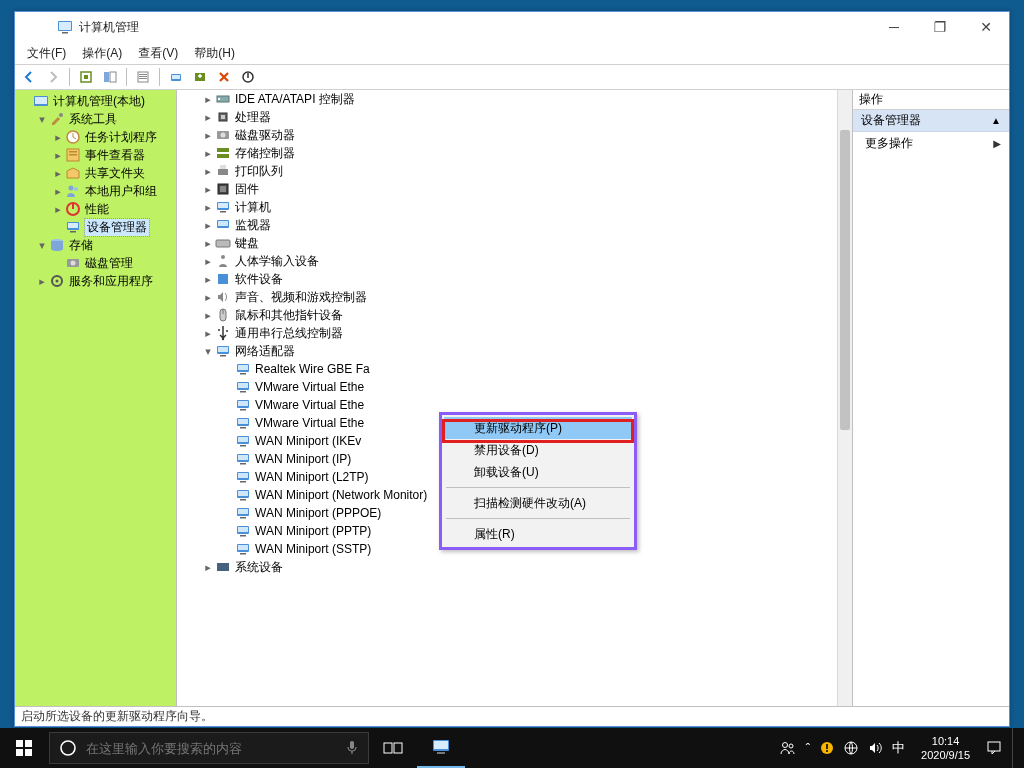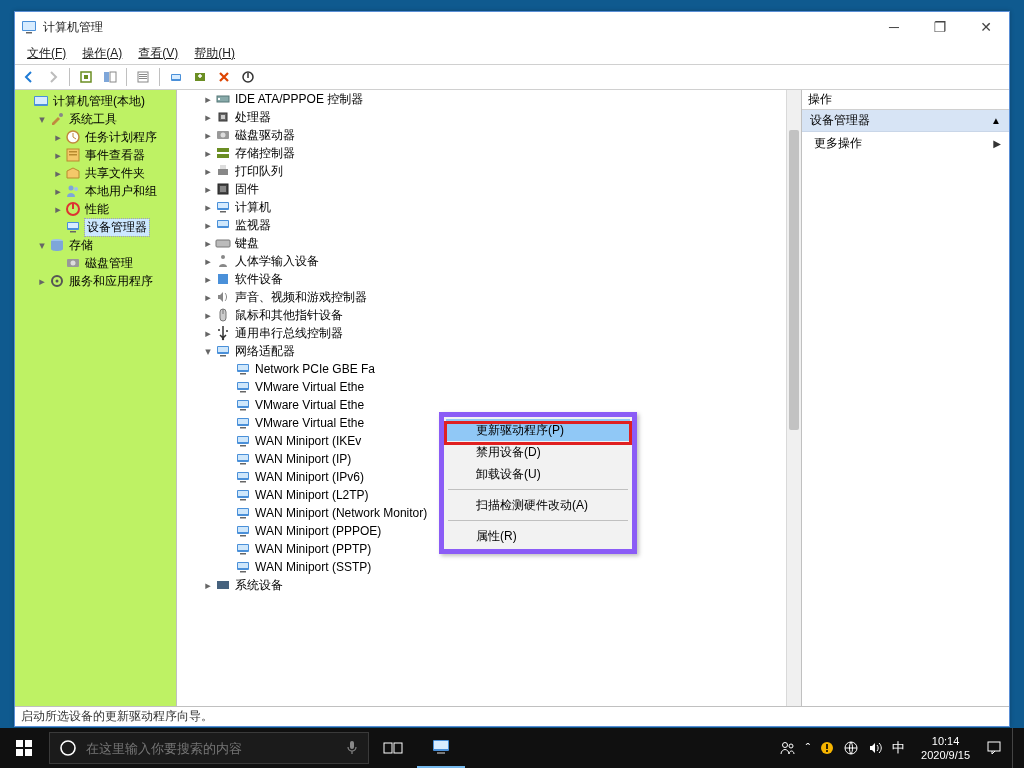--- a/index.html
+++ b/index.html
@@ -1,26 +1,26 @@
 <!DOCTYPE html>
 <html><head>
 <meta charset="utf-8">
 <style>
 * { margin: 0; padding: 0; box-sizing: border-box; font-family: "Microsoft YaHei", "Segoe UI", sans-serif; }
 html, body { width: 1024px; height: 768px; overflow: hidden; background: #0f5a8f; }
 
 
 .window { position: absolute; left: 14px; top: 11px; width: 996px; height: 716px; background: #fff; border: 1px solid #5a8fd6; box-shadow: 0 0 4px rgba(0,0,0,.25); display: flex; flex-direction: column; }
-.titlebar { height: 30px; display: flex; align-items: center; padding-left: 6px; font-size: 12px; color: #222; }
+.titlebar { height: 30px; display: flex; align-items: center; padding-left: 6px; font-size: 12px; color: #222; margin-left: 36px; }
 .titlebar .app-icon { width: 16px; height: 16px; margin-right: 6px; display: inline-flex; }
 .titlebar .spacer { flex: 1; }
 .winbtn { width: 46px; height: 30px; display: flex; align-items: center; justify-content: center; font-size: 14px; color: #444; }
 
 .menubar { height: 22px; display: flex; align-items: center; padding: 0 4px; font-size: 12px; color: #222; }
-.menubar .mitem { padding: 2px 8px; cursor: default; text-decoration: underline; }
+.menubar .mitem { padding: 2px 8px; cursor: default; }
 
 .toolbar { height: 26px; border-top: 1px solid #d0d0d0; border-bottom: 1px solid #d0d0d0; display: flex; align-items: center; padding: 0 4px; gap: 4px; }
 .tbtn { width: 20px; height: 20px; display: flex; align-items: center; justify-content: center; font-size: 14px; }
 .tsep { width: 1px; height: 18px; background: #c0c0c0; margin: 0 2px; }
 
 .client { flex: 1; display: flex; min-height: 0; }
 
 
 .left-pane { width: 162px; border-right: 1px solid #c0c0c0; overflow: auto; font-size: 12px; padding-top: 2px; background: #bef264; }
 .tree-row { display: flex; align-items: center; height: 18px; white-space: nowrap; cursor: default; }
@@ -37,32 +37,32 @@
 .dev-row { display: flex; align-items: center; height: 18px; white-space: nowrap; cursor: default; }
 .dev-row .tw { width: 14px; text-align: center; color: #666; font-size: 11px; }
 .dev-row .ic { width: 16px; height: 16px; display: inline-flex; align-items: center; justify-content: center; margin-right: 4px; }
 .dev-row.sel .lbl { background: #1e90ff; color: #fff; padding: 0 2px; }
 .dind-0 { padding-left: 24px; }
 .dind-1 { padding-left: 44px; }
 .vscroll { position: absolute; top: 0; right: 0; width: 15px; bottom: 0; background: #f0f0f0; border-left: 1px solid #d9d9d9; }
 .vscroll .thumb { position: absolute; left: 2px; right: 2px; top: 40px; height: 300px; background: #c2c2c2; border-radius: 2px; }
 
 
-.right-pane { width: 207px; background: #fff; font-size: 12px; }
+.right-pane { width: 156px; background: #fff; font-size: 12px; }
 .rp-head { height: 20px; border-bottom: 1px solid #d0d0d0; padding-left: 6px; display: flex; align-items: center; font-weight: 400; }
 .rp-sec-title { background: #d7e4f5; height: 22px; display: flex; align-items: center; padding: 0 8px; border-bottom: 1px solid #c9d6e8; }
 .rp-sec-title .chev { margin-left: auto; font-size: 10px; }
 .rp-item { height: 22px; display: flex; align-items: center; padding-left: 12px; cursor: default; }
 .rp-item .caret { margin-left: auto; margin-right: 8px; font-size: 10px; color: #333; }
 
 
 .statusbar { height: 20px; border-top: 1px solid #c0c0c0; font-size: 12px; display: flex; align-items: center; padding-left: 6px; color: #333; }
 
 
-.ctx { position: absolute; left: 424px; top: 400px; width: 198px; background: #f2f2f2; border: 5px solid #8b5cf6; box-shadow: 2px 2px 4px rgba(0,0,0,.25); font-size: 12px; padding: 2px; }
+.ctx { position: absolute; left: 424px; top: 400px; width: 198px; background: #f2f2f2; border: 3px solid #8b5cf6; box-shadow: 2px 2px 4px rgba(0,0,0,.25); font-size: 12px; padding: 2px; }
 .ctx .citem { height: 22px; display: flex; align-items: center; padding-left: 30px; cursor: default; }
 .ctx .csep { height: 1px; background: #c0c0c0; margin: 4px 2px; }
 .ctx .citem.hl { background: #90c8f6; }
 .ctx .highlight-box { position: absolute; left: 0; top: 4px; width: 100%; height: 24px; border: 3px solid #e02020; pointer-events: none; box-sizing: border-box; }
 
 
 .taskbar { position: absolute; left: 0; bottom: 0; width: 1024px; height: 40px; background: #101010; display: flex; align-items: center; color: #fff; font-size: 12px; }
 .start { width: 48px; height: 40px; display: flex; align-items: center; justify-content: center; }
 .search-box { height: 32px; width: 320px; background: #1b1b1b; display: flex; align-items: center; margin-left: 1px; border: 1px solid #3a3a3a; }
 .search-box .sicon { width: 36px; display: flex; align-items: center; justify-content: center; }
@@ -279,21 +279,21 @@
     <div class="mid-pane">
       <div class="mid-scroll" id="devTree">
           <div class="dev-row dind-0">
             <span class="tw">▸</span>
             <span class="ic">
               <svg width="16" height="16" viewBox="0 0 16 16">
                 <rect x="2" y="5" width="12" height="6" fill="#8aa" stroke="#577"></rect>
                 <rect x="3" y="7" width="2" height="2" fill="#fff"></rect>
               </svg>
             </span>
-            <span class="lbl">IDE ATA/PPPOE 控制器</span>
+            <span class="lbl">IDE ATA/ATAPI 控制器</span>
           </div>
           <div class="dev-row dind-0">
             <span class="tw">▸</span>
             <span class="ic">
               <svg width="16" height="16" viewBox="0 0 16 16">
                 <rect x="4" y="4" width="8" height="8" fill="#666" stroke="#333"></rect>
                 <rect x="6" y="6" width="4" height="4" fill="#ccc"></rect>
               </svg>
             </span>
             <span class="lbl">处理器</span>
@@ -430,21 +430,21 @@
           </div>
           <div class="dev-row dind-1">
             <span class="tw"></span>
             <span class="ic">
               <svg width="16" height="16" viewBox="0 0 16 16">
                 <rect x="2" y="3" width="12" height="8" rx="1" fill="#4a90d9"></rect>
                 <rect x="3" y="4" width="10" height="5" fill="#cfe7fb"></rect>
                 <rect x="5" y="12" width="6" height="1.5" fill="#666"></rect>
               </svg>
             </span>
-            <span class="lbl">Network PCIe GBE Fa</span>
+            <span class="lbl">Realtek Wire GBE Fa</span>
           </div>
           <div class="dev-row dind-1">
             <span class="tw"></span>
             <span class="ic">
               <svg width="16" height="16" viewBox="0 0 16 16">
                 <rect x="2" y="3" width="12" height="8" rx="1" fill="#4a90d9"></rect>
                 <rect x="3" y="4" width="10" height="5" fill="#cfe7fb"></rect>
                 <rect x="5" y="12" width="6" height="1.5" fill="#666"></rect>
               </svg>
             </span>
@@ -486,31 +486,20 @@
           <div class="dev-row dind-1">
             <span class="tw"></span>
             <span class="ic">
               <svg width="16" height="16" viewBox="0 0 16 16">
                 <rect x="2" y="3" width="12" height="8" rx="1" fill="#4a90d9"></rect>
                 <rect x="3" y="4" width="10" height="5" fill="#cfe7fb"></rect>
                 <rect x="5" y="12" width="6" height="1.5" fill="#666"></rect>
               </svg>
             </span>
             <span class="lbl">WAN Miniport (IP)</span>
-          </div>
-          <div class="dev-row dind-1">
-            <span class="tw"></span>
-            <span class="ic">
-              <svg width="16" height="16" viewBox="0 0 16 16">
-                <rect x="2" y="3" width="12" height="8" rx="1" fill="#4a90d9"></rect>
-                <rect x="3" y="4" width="10" height="5" fill="#cfe7fb"></rect>
-                <rect x="5" y="12" width="6" height="1.5" fill="#666"></rect>
-              </svg>
-            </span>
-            <span class="lbl">WAN Miniport (IPv6)</span>
           </div>
           <div class="dev-row dind-1">
             <span class="tw"></span>
             <span class="ic">
               <svg width="16" height="16" viewBox="0 0 16 16">
                 <rect x="2" y="3" width="12" height="8" rx="1" fill="#4a90d9"></rect>
                 <rect x="3" y="4" width="10" height="5" fill="#cfe7fb"></rect>
                 <rect x="5" y="12" width="6" height="1.5" fill="#666"></rect>
               </svg>
             </span>

